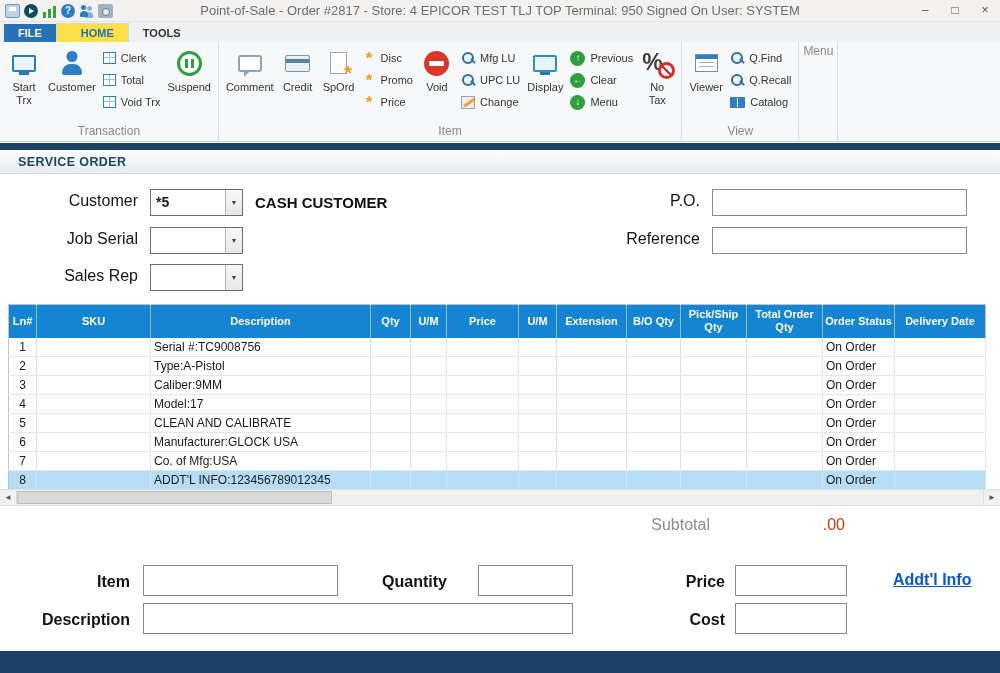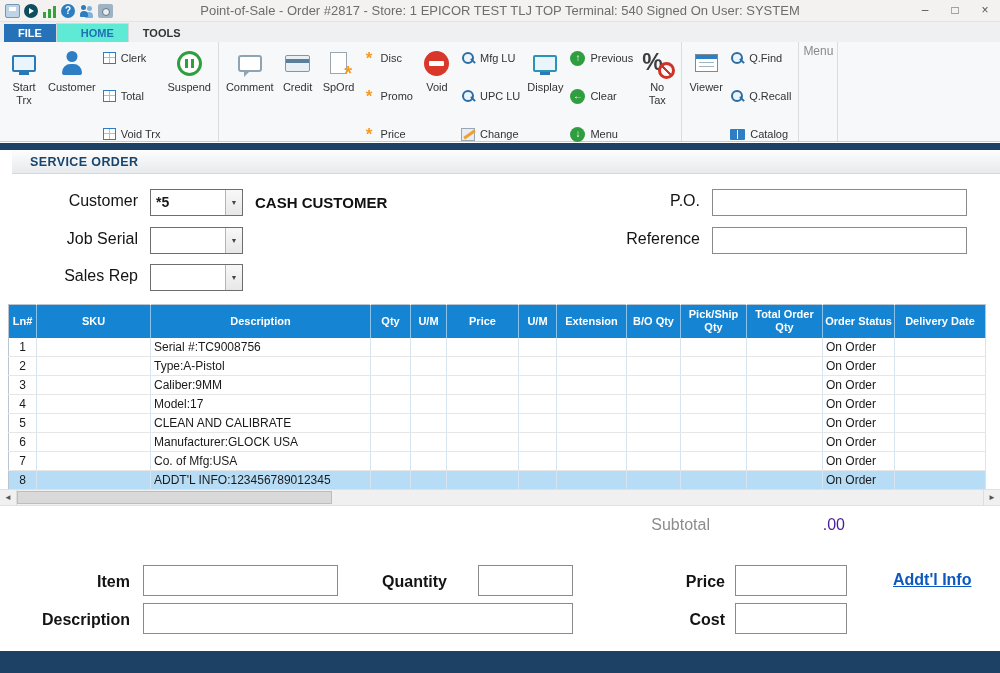--- a/index.html
+++ b/index.html
@@ -25,31 +25,31 @@
   .tbi.users::after{content:"";position:absolute;bottom:1px;left:1px;width:8px;height:6px;border-radius:4px 4px 1px 1px;background:#2b7cc0;box-shadow:5px 1px 0 #7fb2d9;}
   .tbi.keys{background:#9fb4c2;border-radius:2px;}
   .tbi.keys::after{content:"";position:absolute;left:4px;top:4px;width:6px;height:6px;border-radius:50%;background:#e9eef2;border:1px solid #5d7689;}
   .tb-title{position:absolute;left:0;right:0;text-align:center;font-size:13px;color:#6d6d6d;}
   .win-controls{margin-left:auto;display:flex;z-index:2;}
   .wc{width:30px;text-align:center;color:#555;font-size:12px;line-height:21px;}
   
   .tabbar{position:absolute;top:22px;left:0;right:0;height:20px;background:#eef0f1;display:flex;align-items:flex-end;padding-left:4px;}
   .tab{font-size:11px;font-weight:bold;padding:3px 14px 3px;}
   .tab.file{background:#2572b8;color:#fff;}
-  .tab.home{background:#5eead4;color:#2070b4;border:1px solid #d6d6d6;border-bottom:none;padding-left:24px;}
+  .tab.home{background:#fde047;color:#2070b4;border:1px solid #d6d6d6;border-bottom:none;padding-left:24px;}
   .tab.tools{color:#333;}
   
   .ribbon{position:absolute;top:42px;left:0;right:0;height:100px;background:#f7f8f9;border-bottom:1px solid #c8cccf;display:flex;}
   .rgroup{display:flex;flex-direction:column;border-right:1px solid #dadcde;}
   .rgroup-content{flex:1;display:flex;align-items:stretch;gap:1px;padding:3px 4px 0;}
   .rgroup-label{text-align:center;font-size:12px;color:#8a8a8a;padding:2px 4px 3px;}
   .btn-l{display:flex;flex-direction:column;align-items:center;min-width:40px;max-width:60px;padding:3px 3px 1px;font-size:11px;color:#333;text-align:center;line-height:1.15;}
   .btn-l .icbox{height:30px;display:flex;align-items:center;justify-content:center;margin-bottom:3px;}
   .btn-l.narrow{max-width:38px;}
-  .btn-stack{display:flex;flex-direction:column;justify-content:flex-start;gap:20px;padding:4px 3px 0;}
+  .btn-stack{display:flex;flex-direction:column;justify-content:flex-start;gap:4px;padding:4px 3px 0;}
   .btn-s{display:flex;align-items:center;gap:5px;font-size:11px;color:#333;white-space:nowrap;height:18px;}
   
   .ic{display:inline-block;position:relative;}
   .ic-monitor{width:24px;height:17px;border:2px solid #2a7ab8;border-radius:2px;background:#eaf4fb;}
   .ic-monitor::after{content:"";position:absolute;left:50%;bottom:-5px;transform:translateX(-50%);width:10px;height:3px;background:#2a7ab8;}
   .ic-monitor.teal{border-color:#2a93b8;}
   .ic-person{width:22px;height:25px;}
   .ic-person::before{content:"";position:absolute;top:0;left:50%;transform:translateX(-50%);width:11px;height:11px;border-radius:50%;background:#2d7ec4;}
   .ic-person::after{content:"";position:absolute;bottom:1px;left:50%;transform:translateX(-50%);width:20px;height:11px;border-radius:10px 10px 3px 3px;background:#2d7ec4;}
   .ic-grid{width:13px;height:12px;border:1px solid #2d7ec4;background:#fff;background-image:linear-gradient(#9cc3e0,#9cc3e0),linear-gradient(#9cc3e0,#9cc3e0);background-size:1px 100%,100% 1px;background-position:5px 0,0 4px;background-repeat:no-repeat;}
@@ -74,21 +74,21 @@
   .ic-notax .pct{position:absolute;left:1px;top:0;font-size:23px;font-weight:bold;color:#3d3d3d;font-style:normal;line-height:25px;}
   .ic-notax .slash{position:absolute;right:-2px;bottom:-2px;width:17px;height:17px;border:3px solid #cf3327;border-radius:50%;background:linear-gradient(45deg,transparent 44%,#cf3327 44% 56%,transparent 56%);}
   .ic-viewer{width:23px;height:18px;border:1px solid #7a8b98;background:#fff;}
   .ic-viewer::before{content:"";position:absolute;left:0;right:0;top:0;height:4px;background:#2d7ec4;}
   .ic-viewer::after{content:"";position:absolute;left:3px;top:7px;right:3px;height:1px;background:#9db3c2;box-shadow:0 4px 0 #9db3c2;}
   .ic-book{width:15px;height:11px;background:#2d7ec4;border-radius:1px;}
   .ic-book::after{content:"";position:absolute;left:7px;top:1px;width:1px;bottom:1px;background:#fff;}
   .ic-calc{width:19px;height:24px;border:1px solid #2d7ec4;background:#eaf4fb;background-image:repeating-linear-gradient(#0000 0 4px,#8fbcdd 4px 5px);}
   
   .navy-strip{position:absolute;top:143px;left:0;right:0;height:7px;background:#1d4065;}
-  .sobar{position:absolute;top:150px;left:12px;right:0;height:24px;background:linear-gradient(#fdfdfd,#e7eaed);border-bottom:1px solid #d8d8d8;display:flex;align-items:center;}
+  .sobar{position:absolute;top:150px;left:0;right:0;height:24px;background:linear-gradient(#fdfdfd,#e7eaed);border-bottom:1px solid #d8d8d8;display:flex;align-items:center;}
   .sobar span{font-size:12.5px;font-weight:bold;color:#17456e;letter-spacing:.4px;padding-left:18px;}
   .bottom-strip{position:absolute;top:651px;left:0;right:0;height:22px;background:#1d4065;}
   
   .flabel{position:absolute;font-size:16px;color:#141414;text-align:right;}
   .blabel{position:absolute;font-size:16px;font-weight:bold;color:#141414;text-align:right;}
   .tinput{position:absolute;height:27px;border:1px solid #8a8a8a;background:#fff;font-size:14px;padding:0 4px;font-family:inherit;}
   .binput{position:absolute;height:31px;border:1px solid #8a8a8a;background:#fff;font-size:15px;padding:0 5px;font-family:inherit;}
   .combo{position:absolute;width:93px;height:27px;border:1px solid #6e6e6e;background:#fff;display:flex;}
   .combo .val{flex:1;font-size:14px;font-weight:bold;padding:4px 0 0 5px;}
   .combo .dbtn{width:17px;background:linear-gradient(#f8f8f8,#e7e7e7);border-left:1px solid #b5b5b5;display:flex;align-items:center;justify-content:center;}
@@ -102,38 +102,38 @@
   .grid td.c-ln{text-align:center;padding:0;}
   .grid tr.selected td{background:#b7ddf6;}
   
   .hscroll{position:absolute;top:489px;left:0;width:1000px;height:17px;background:#f0f0f0;border-top:1px solid #e0e0e0;border-bottom:1px solid #e0e0e0;}
   .hs-btn{position:absolute;top:0;width:17px;height:100%;display:flex;align-items:center;justify-content:center;font-size:8px;color:#555;background:#f0f0f0;}
   .hs-btn.left{left:0;border-right:1px solid #ddd;}
   .hs-btn.right{right:0;border-left:1px solid #ddd;}
   .hs-thumb{position:absolute;left:17px;top:1px;bottom:1px;width:315px;background:#d9d9d9;border:1px solid #bdbdbd;}
   
   .subtotal-lb{position:absolute;top:516px;left:595px;width:115px;text-align:right;font-size:16px;color:#8c8c8c;}
-  .subtotal-val{position:absolute;top:516px;left:795px;width:50px;text-align:right;font-size:16px;color:#4c1d95;}
+  .subtotal-val{position:absolute;top:516px;left:795px;width:50px;text-align:right;font-size:16px;color:#c2410c;}
   .addlink{position:absolute;top:571px;left:893px;font-size:16px;font-weight:bold;color:#0a58c0;text-decoration:underline;cursor:pointer;}
 </style>
 </head>
 <body>
 
 <div class="titlebar">
   <div class="tb-icons">
     <span class="tbi printer"></span>
     <span class="tbi start">
         <i></i>
       </span>
     <span class="tbi chart"></span>
     <span class="tbi help">?</span>
     <span class="tbi users"></span>
     <span class="tbi keys"></span>
   </div>
-  <div class="tb-title">Point-of-Sale - Order #2817 - Store: 1 EPICOR TEST TLJ TOP Terminal: 540 Signed On User: SYSTEM</div>
+  <div class="tb-title">Point-of-Sale - Order #2817 - Store: 4 EPICOR TEST TLJ TOP Terminal: 950 Signed On User: SYSTEM</div>
   <div class="win-controls">
     <span class="wc">–</span>
     <span class="wc">□</span>
     <span class="wc">×</span>
   </div>
 </div>
 
 <div class="tabbar">
   <div class="tab file">FILE</div>
   <div class="tab home">HOME</div>

